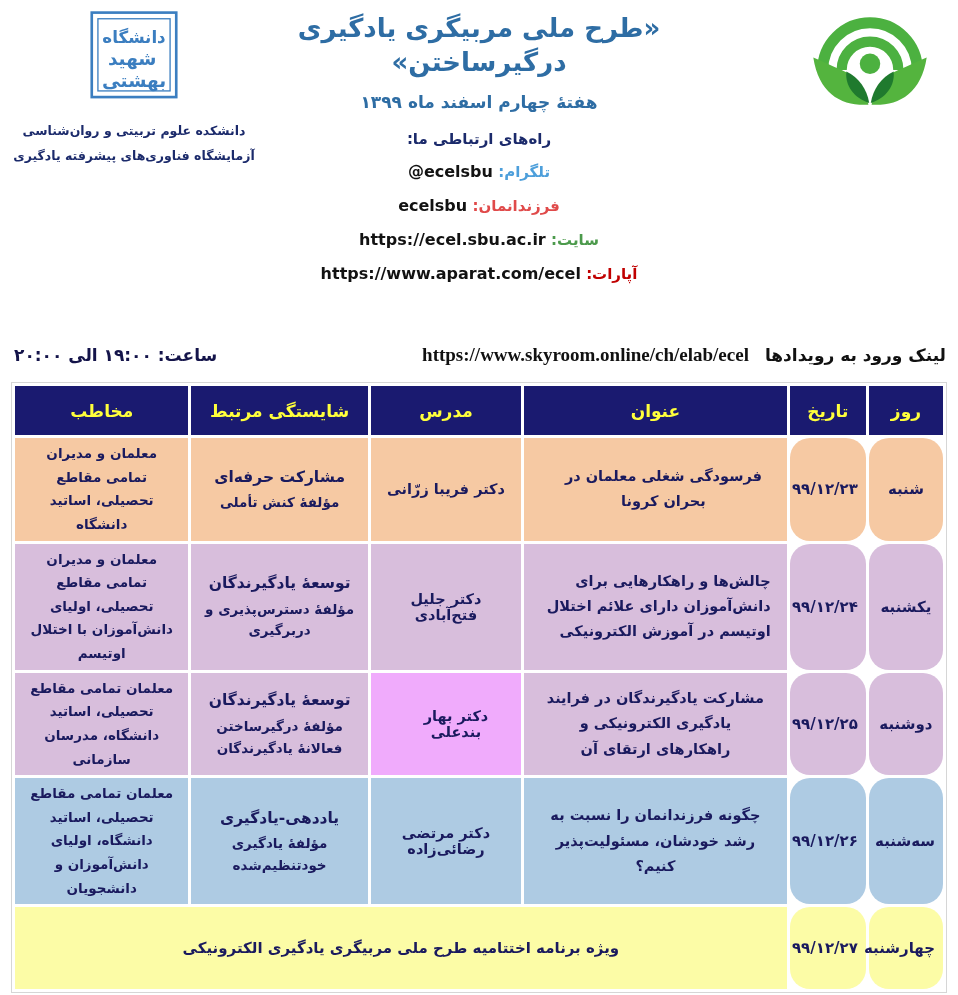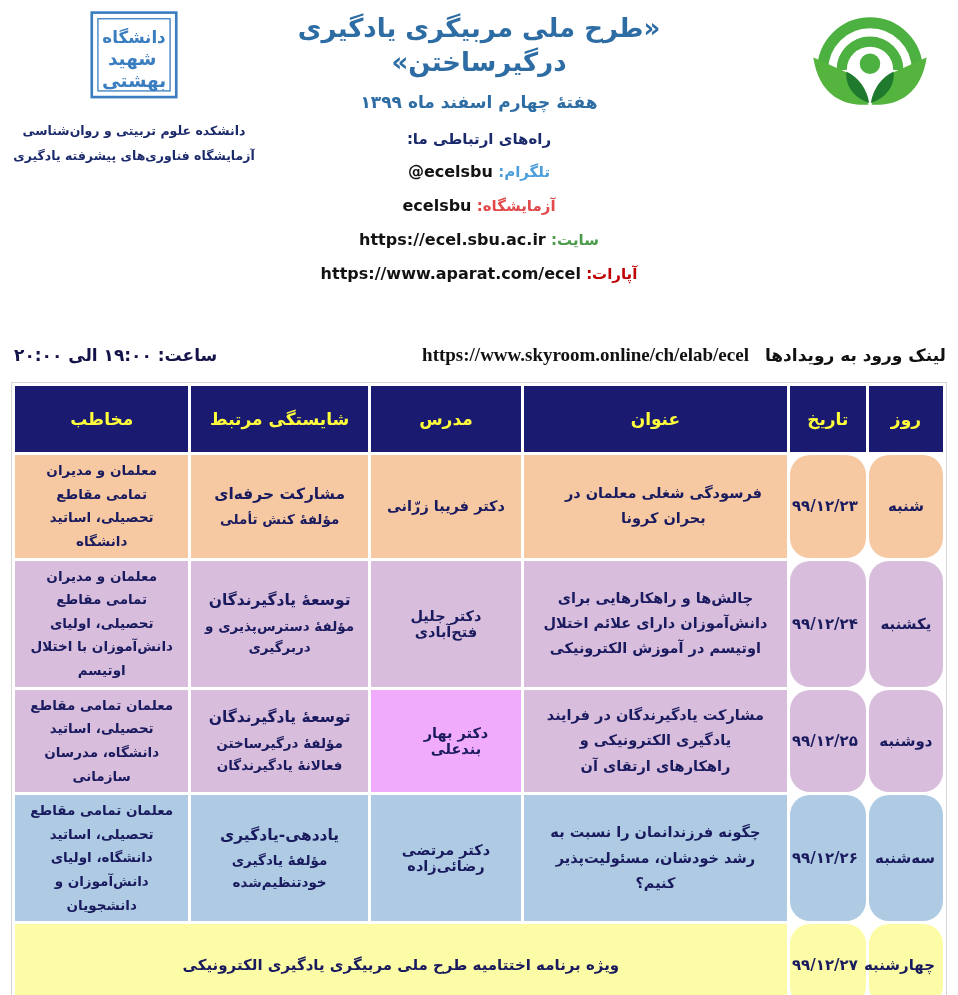--- a/index.html
+++ b/index.html
@@ -36,21 +36,21 @@
   .link-url { font-family: "Liberation Serif", serif; font-size: 19px; font-weight: bold; color: #111; }
   .time-label { font-size: 17px; font-weight: bold; color: #14144a; }
   
   table.schedule {
     position: absolute; top: 382px; left: 11px; width: 936px;
     direction: rtl; border-collapse: separate; border-spacing: 3px;
     background: #ffffff; border: 1px solid #d6d6d6;
     table-layout: fixed;
   }
   .schedule th {
-    height: 66px; font-size: 17px; font-weight: bold; text-align: center; vertical-align: middle;
+    height: 49px; font-size: 17px; font-weight: bold; text-align: center; vertical-align: middle;
   }
   .schedule td {
     text-align: center; vertical-align: middle;
     font-weight: bold; color: #1a1a5e; padding: 4px 8px;
   }
   .col-day { width: 74px; }  .col-date { width: 76px; }
   .col-title { width: 262px; } .col-instructor { width: 150px; }
   .col-comp { width: 176px; }  .col-aud { width: 173px; }
   td.cell-day, td.cell-date { font-size: 15px; border-radius: 20px; }
   td.cell-title { font-size: 14.5px; line-height: 1.75; padding: 4px 16px; }
@@ -85,21 +85,21 @@
   <div class="sub-title">هفتهٔ چهارم اسفند ماه ۱۳۹۹</div>
 </div>
 
 <div class="contact">
   <div class="contact-heading">راه‌های ارتباطی ما:</div>
   <div class="contact-line">
     <span class="c-label" style="color: rgb(77, 159, 219);">تلگرام:</span>
     <span class="c-value" dir="ltr">@ecelsbu</span>
   </div>
   <div class="contact-line">
-    <span class="c-label" style="color: rgb(224, 74, 74);">آزمایشگاه:</span>
+    <span class="c-label" style="color: rgb(224, 74, 74);">فرزندانمان:</span>
     <span class="c-value" dir="ltr">ecelsbu</span>
   </div>
   <div class="contact-line">
     <span class="c-label" style="color: rgb(76, 154, 76);">سایت:</span>
     <span class="c-value" dir="ltr">https://ecel.sbu.ac.ir</span>
   </div>
   <div class="contact-line">
     <span class="c-label" style="color: rgb(192, 0, 0);">آپارات:</span>
     <span class="c-value" dir="ltr">https://www.aparat.com/ecel</span>
   </div>
@@ -152,21 +152,21 @@
       <td class="cell-instructor" style="background: rgb(246, 201, 163);">دکتر فریبا زرّانی</td>
       <td class="cell-comp" style="background: rgb(246, 201, 163);">
         <div class="comp-main">مشارکت حرفه‌ای</div>
         <div class="comp-sub">مؤلفهٔ کنش تأملی</div>
       </td>
       <td class="cell-audience" style="background: rgb(246, 201, 163);">معلمان و مدیران تمامی مقاطع تحصیلی، اساتید دانشگاه</td>
     </tr>
     <tr class="row-1">
       <td class="cell-day" style="background: rgb(216, 190, 220);">یکشنبه</td>
       <td class="cell-date" style="background: rgb(216, 190, 220);">۹۹/۱۲/۲۴</td>
-      <td class="cell-title" style="background: rgb(216, 190, 220);">چالش‌ها و راهکارهایی برای دانش‌آموزان دارای علائم اختلال اوتیسم در آموزش الکترونیکی</td>
+      <td class="cell-title" style="background: rgb(216, 190, 220); text-align: right;">چالش‌ها و راهکارهایی برای دانش‌آموزان دارای علائم اختلال اوتیسم در آموزش الکترونیکی</td>
       <td class="cell-instructor" style="background: rgb(216, 190, 220);">دکتر جلیل فتح‌آبادی</td>
       <td class="cell-comp" style="background: rgb(216, 190, 220);">
         <div class="comp-main">توسعهٔ یادگیرندگان</div>
         <div class="comp-sub">مؤلفهٔ دسترس‌پذیری و دربرگیری</div>
       </td>
       <td class="cell-audience" style="background: rgb(216, 190, 220);">معلمان و مدیران تمامی مقاطع تحصیلی، اولیای دانش‌آموزان با اختلال اوتیسم</td>
     </tr>
     <tr class="row-2">
       <td class="cell-day" style="background: rgb(216, 190, 220);">دوشنبه</td>
       <td class="cell-date" style="background: rgb(216, 190, 220);">۹۹/۱۲/۲۵</td>

